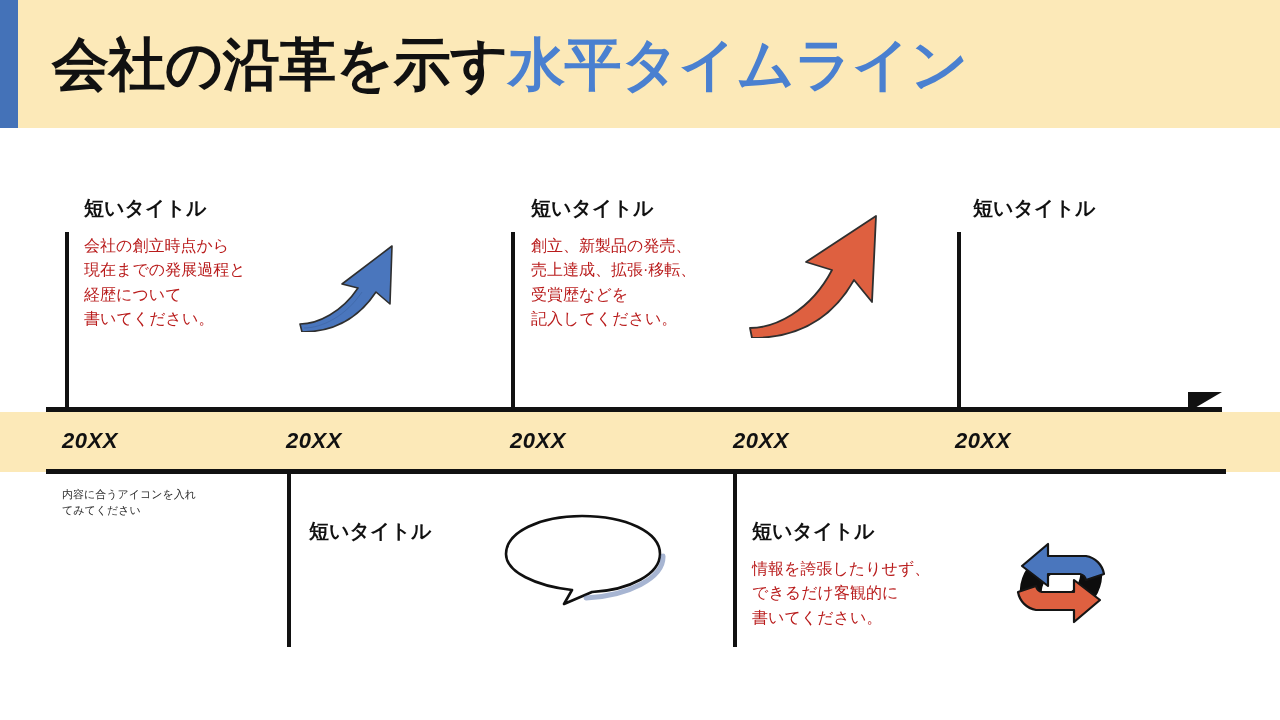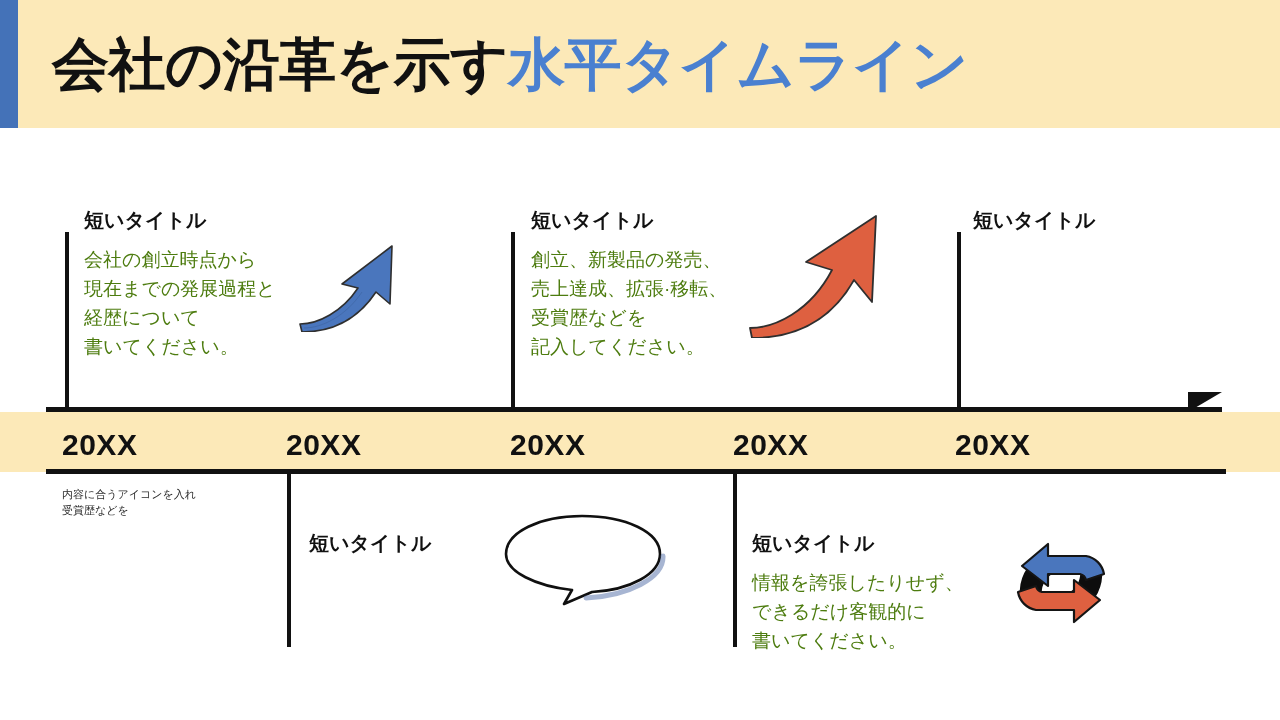--- a/index.html
+++ b/index.html
@@ -82,24 +82,25 @@
     position: absolute;
     left: 46px;
     top: 469px;
     width: 1180px;
     height: 5px;
     background: #111111;
   }
   .year-label {
     position: absolute;
     top: 428px;
-    font-size: 30px;
+    font-size: 22px;
     font-weight: 900;
     color: #111111;
     letter-spacing: 0.5px;
+    font-style: italic;
   }
 
   
   .tick-up {
     position: absolute;
     width: 4px;
     background: #111111;
     top: 232px;
     height: 178px;
   }
@@ -107,33 +108,32 @@
     position: absolute;
     width: 4px;
     background: #111111;
     top: 472px;
     height: 175px;
   }
 
   
   .block {
     position: absolute;
-    margin-top: 12px;
   }
   .block-title {
     font-size: 20px;
     font-weight: 900;
     color: #111111;
     margin: 0 0 12px 0;
     white-space: nowrap;
   }
   .block-body {
-    font-size: 19px;
+    font-size: 16px;
     line-height: 1.52;
-    color: #4d7c0f;
+    color: #b91c1c;
     white-space: pre-line;
   }
   .note-text {
     position: absolute;
     left: 62px;
     top: 487px;
     font-size: 11px;
     line-height: 1.45;
     color: #2b2b2b;
     white-space: pre-line;
@@ -198,21 +198,21 @@
   <div class="year-label" style="left:62px;">20XX</div>
   <div class="year-label" style="left:286px;">20XX</div>
   <div class="year-label" style="left:510px;">20XX</div>
   <div class="year-label" style="left:733px;">20XX</div>
   <div class="year-label" style="left:955px;">20XX</div>
 
   <div class="tick-down" style="left:287px;"></div>
   <div class="tick-down" style="left:733px;"></div>
 
   <div class="note-text">内容に合うアイコンを入れ
-受賞歴などを</div>
+てみてください</div>
 
   <div class="block" style="left:309px; top:518px; width:290px;">
     <div class="block-title">短いタイトル</div>
   </div>
 
   <div class="graphic" style="left:500px; top:512px; width:166px; height:96px;">
     <svg width="166" height="96" viewBox="0 0 166 96">
       <path d="M82 4 C 126 4, 160 20, 160 42 C 160 62, 130 78, 92 80 L 64 92 L 72 78 C 36 74, 6 60, 6 42 C 6 20, 40 4, 82 4 Z" fill="#ffffff" stroke="#101010" stroke-width="2.6" stroke-linejoin="round"></path>
       <path d="M86 86 C 128 84, 164 66, 163 44" fill="none" stroke="#5f79ad" stroke-width="5" opacity="0.55" stroke-linecap="round"></path>
     </svg>

